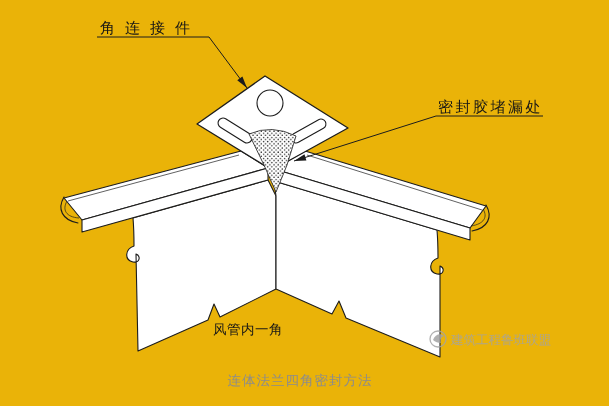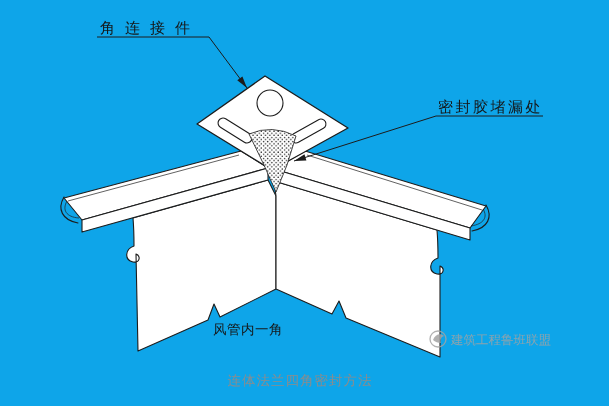--- a/index.html
+++ b/index.html
@@ -1,16 +1,16 @@
 <!DOCTYPE html>
 <html><head>
 <meta charset="utf-8">
 <style>
   html,body{margin:0;padding:0;background:#ffffff;}
-  .page{position:relative;width:609px;height:406px;background:#0ea5e9;overflow:hidden;
+  .page{position:relative;width:609px;height:406px;background:#eab308;overflow:hidden;
         font-family:"Liberation Sans",sans-serif;}
   svg{display:block;}
   .s  {stroke:#1c1c1c;stroke-width:1.1;fill:none;stroke-linejoin:round;stroke-linecap:round;}
   .thin{stroke:#1c1c1c;stroke-width:0.7;fill:none;}
   .sf {stroke:#1c1c1c;stroke-width:1.1;fill:#ffffff;stroke-linejoin:round;}
   .slot-outer{stroke:#1c1c1c;stroke-width:11;stroke-linecap:round;fill:none;}
   .slot-inner{stroke:#ffffff;stroke-width:8.8;stroke-linecap:round;fill:none;}
   .leader{stroke:#1c1c1c;stroke-width:1;fill:none;}
   .lbl{font-family:"Liberation Sans",sans-serif;font-size:15px;fill:#161616;}
   .lbl-sp{letter-spacing:10px;}

